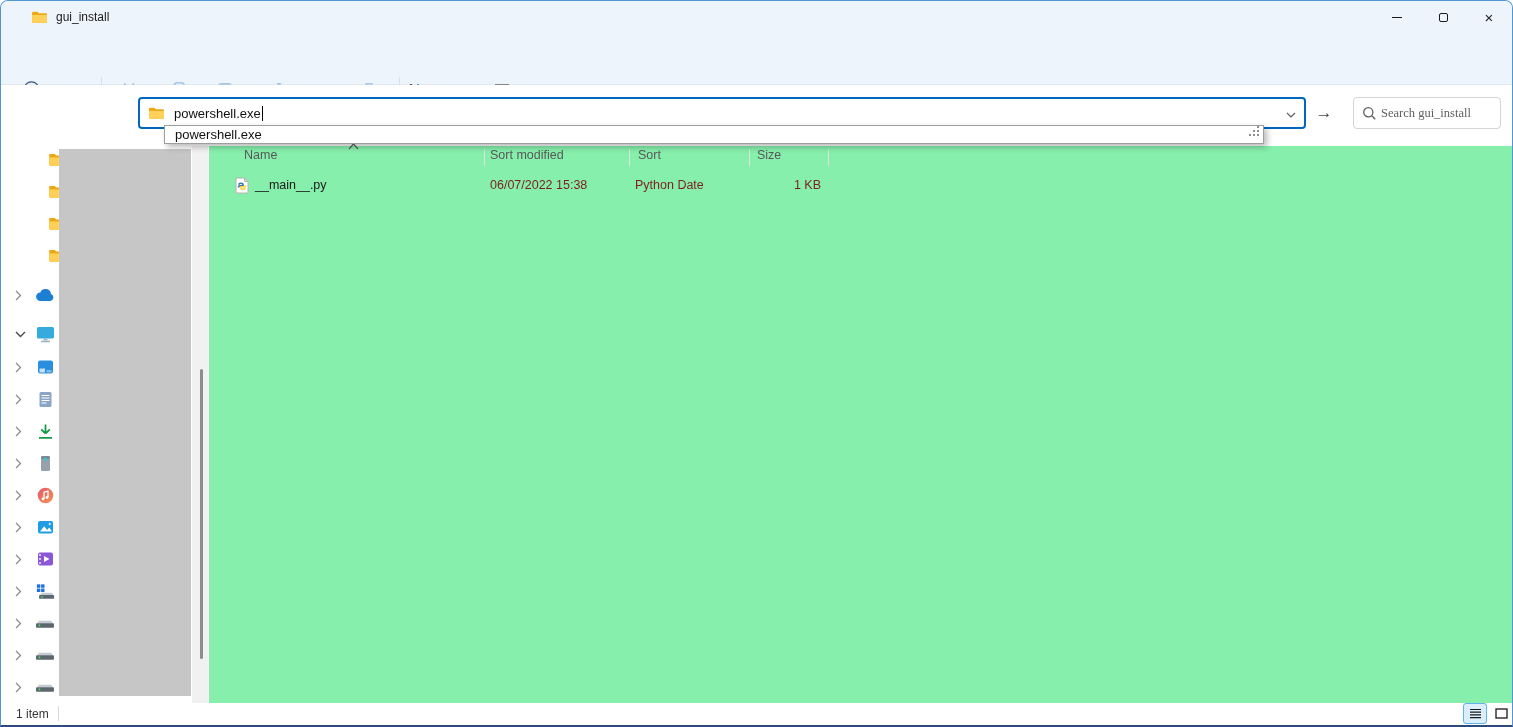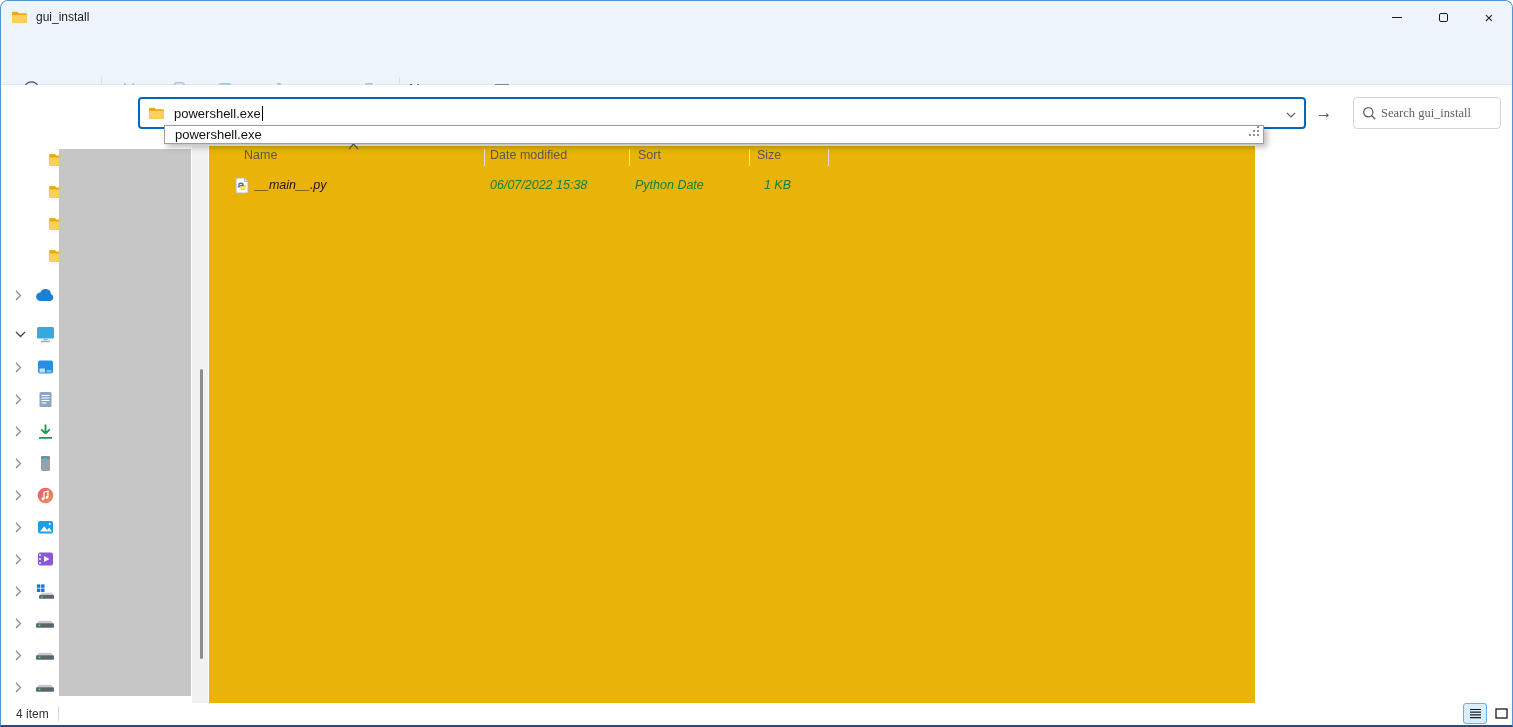--- a/index.html
+++ b/index.html
@@ -7,21 +7,21 @@
   #app {
     position:relative; width:1513px; height:727px; overflow:hidden;
     border:1px solid #5295d6; border-bottom:2px solid #2c4a7c;
     border-radius:8px 8px 0 0; background:#fff;
   }
   .abs { position:absolute; }
   .flex { display:flex; align-items:center; }
 
   
   #band { left:0; top:0; width:100%; height:84px; background:#eef4fb; border-bottom:1px solid #e3e9f0; }
-  #titlebar { left:0; top:0; width:100%; height:32px; }
+  #titlebar { left:0; top:0; width:100%; height:32px;padding-left:20px; }
   #title-text { font-size:12px; color:#1a1a1a; margin-left:8px; }
   .win-ctl { width:46px; height:32px; display:flex; align-items:center; justify-content:center; color:#1a1a1a; }
   #ctl-min .bar { width:10px; height:1px; background:#1a1a1a; }
   #ctl-max .box { width:9px; height:9px; border:1px solid #1a1a1a; border-radius:2px; }
   #ctl-close { font-size:15px; }
 
   #toolbar { left:0; top:32px; width:100%; height:52px; }
   #new-btn { left:14px; top:40px; height:36px; padding:0 8px; gap:7px; border-radius:4px; color:#1a1a1a; font-size:13px; }
   .tb-sep { top:44px; width:1px; height:28px; background:#d9dfe6; }
   .tb-ico { top:47px; width:22px; height:22px; }
@@ -63,26 +63,26 @@
   .side-item.folder { padding-left:38px; }
   .side-chev { width:12px; display:flex; }
   .side-ico { margin-left:8px; width:20px; display:flex; justify-content:center; }
   .side-label { margin-left:4px; font-size:12.5px; color:#1a1a1a; }
   #side-selection { left:10px; top:641px; width:180px; height:26px; background:#e9e9e9; border-radius:4px; }
   #redaction { left:58px; top:148px; width:132px; height:547px; background:#c6c6c6; z-index:5; }
   #scroll-gutter { left:191px; top:145px; width:16px; height:557px; background:#f1f1f1; }
   #scroll-thumb { left:199px; top:368px; width:3px; height:290px; background:#8c8c8c; border-radius:2px; }
 
   
-  #content { left:208px; top:145px; width:1046px; height:557px; background:#eab308; }
+  #content { left:208px; top:145px; width:1304px; height:557px; background:#86efac; }
   .col-head { position:absolute; top:2px; font-size:12.5px; color:#585858; }
   .col-sep { position:absolute; top:3px; width:1px; height:17px; background:#e1e1e1; }
   #sort-indicator { left:347px; top:136px; z-index:4; }
-  #file-row { left:208px; top:172px; width:640px; height:26px;font-style:italic; }
-  .cell { position:absolute; font-size:12.5px; color:#15803d; top:5px; }
+  #file-row { left:208px; top:172px; width:640px; height:26px; }
+  .cell { position:absolute; font-size:12.5px; color:#7f1d1d; top:5px; }
   #cell-name { color:#191919; }
 
   
   #statusbar { left:0; top:702px; width:100%; height:23px; background:#fff; }
   #status-count { position:absolute; left:15px; top:4px; font-size:12px; color:#333; }
   #status-sep { position:absolute; left:57px; top:3px; width:1px; height:15px; background:#d9d9d9; }
   .view-toggle { position:absolute; top:702px; width:24px; height:21px; display:flex; align-items:center; justify-content:center; border-radius:3px; }
   #toggle-details { left:1462px; background:#dbeefb; border:1px solid #5fb2ec; }
   #toggle-icons { left:1488px; }
 </style>
@@ -506,21 +506,21 @@
     </div>
   </div>
 
   <div id="redaction" class="abs"></div>
   <div id="scroll-gutter" class="abs"></div>
   <div id="scroll-thumb" class="abs"></div>
 
   <div id="content" class="abs">
     <div>
       <span class="col-head" style="left:35px">Name</span>
-      <span class="col-head" style="left:281px">Date modified</span>
+      <span class="col-head" style="left:281px">Sort modified</span>
       <span class="col-head" style="left:429px">Sort</span>
       <span class="col-head" style="left:548px">Size</span>
       <span class="col-sep" style="left:275px"></span>
       <span class="col-sep" style="left:420px"></span>
       <span class="col-sep" style="left:540px"></span>
       <span class="col-sep" style="left:619px"></span>
     </div>
   </div>
 
   <div id="file-row" class="abs">
@@ -528,25 +528,25 @@
       <svg width="16" height="17" viewBox="0 0 16 17">
           <path d="M2 1h8.5L14 4.5V16H2z" fill="#fff" stroke="#b4b4b4"></path>
           <path d="M10.5 1L14 4.5h-3.5z" fill="#e9e9e9" stroke="#b4b4b4"></path>
           <path d="M5 7.8c0-1 .8-1.6 2-1.6s2 .6 2 1.6v1H6.3c-1 0-1.8.6-1.8 1.6" fill="none" stroke="#3776ab" stroke-width="1.6"></path>
           <path d="M11 10.8c0 1-.8 1.6-2 1.6s-2-.6-2-1.6v-1h2.7c1 0 1.8-.6 1.8-1.6" fill="none" stroke="#ffd43b" stroke-width="1.6"></path>
         </svg>
     </span>
     <span class="cell" id="cell-name" style="left:46px">__main__.py</span>
     <span class="cell" style="left:281px">06/07/2022 15:38</span>
     <span class="cell" style="left:426px">Python Date</span>
-    <span class="cell" style="left:512px; width:70px; text-align:right">1 KB</span>
+    <span class="cell" style="left:542px; width:70px; text-align:right">1 KB</span>
   </div>
 
   <div id="statusbar" class="abs">
-    <span id="status-count">4 item</span>
+    <span id="status-count">1 item</span>
     <span id="status-sep"></span>
   </div>
   <div class="view-toggle" id="toggle-details">
     <span>
       <svg width="13" height="11" viewBox="0 0 13 11" stroke="#1a1a1a" stroke-width="1.2">
           <path d="M1 1.5h11M1 4.2h11M1 6.9h11M1 9.6h11"></path>
         </svg>
     </span>
   </div>
   <div class="view-toggle" id="toggle-icons">

